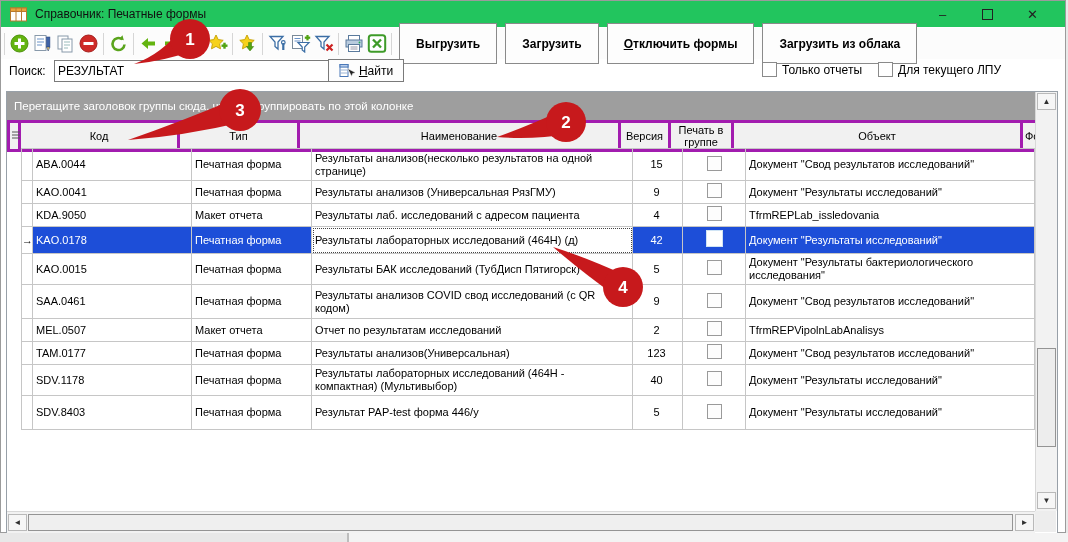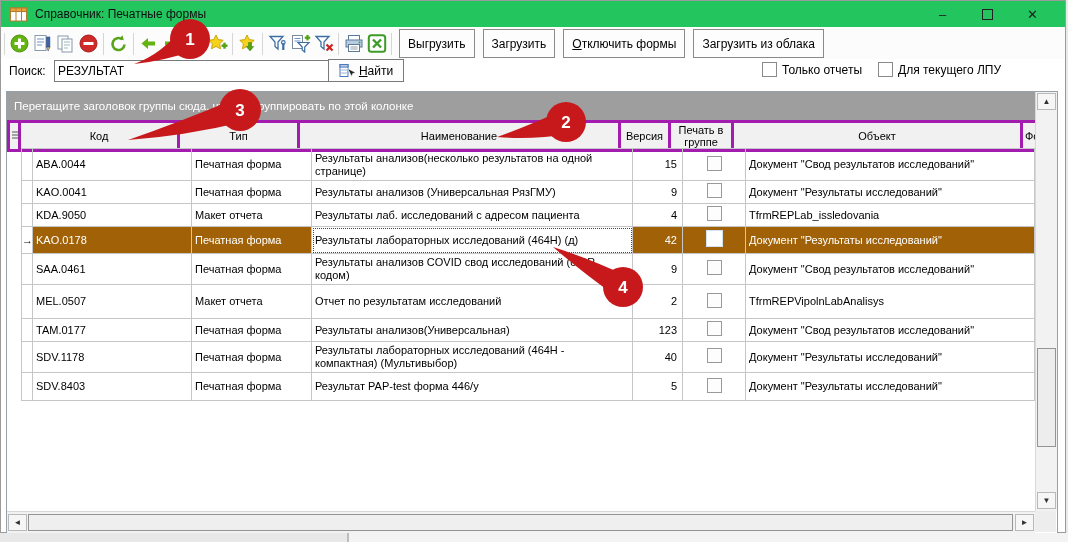--- a/index.html
+++ b/index.html
@@ -14,22 +14,22 @@
   .title-text{margin-left:8px;font-size:12px;color:#111;}
   .win-controls{position:absolute;right:10px;top:0;height:26px;display:flex;}
   .win-btn{width:45px;height:26px;display:flex;align-items:center;justify-content:center;
            font-size:13px;color:#222;cursor:default;}
   .max-box{width:9px;height:9px;border:1.3px solid #222;}
   
   .toolbar{position:absolute;left:0;top:27px;right:0;height:31px;display:flex;
            align-items:center;background:#fcfcfc;}
   .tb-sep{width:1px;height:22px;background:#d6d6d6;margin:0 3px;}
   .tb-icon{width:23px;height:23px;display:flex;align-items:center;justify-content:center;}
-  .tb-btn{height:29px;margin:0 4px;padding:0 8px;background:#fdfdfd;border:1px solid #8a8a8a;
-          font-size:12px;display:flex;align-items:center;}
+  .tb-btn{height:41px;margin:0 4px;padding:0 16px;background:#fdfdfd;border:1px solid #8a8a8a;
+          font-size:12px;display:flex;align-items:center;font-weight:bold;}
   
   .searchrow{position:absolute;left:0;top:58px;right:0;height:26px;}
   .search-label{position:absolute;left:8px;top:5px;font-size:12px;text-align:right;}
   .search-input{position:absolute;left:53px;top:1px;width:268px;height:20px;border:1px solid #7a7a7a;
                 font-family:"Liberation Sans",sans-serif;font-size:12px;padding:0 3px;}
   .find-btn{position:absolute;left:327px;top:0px;width:76px;height:23px;background:#fdfdfd;
             border:1px solid #7a7a7a;font-size:12px;display:flex;align-items:center;justify-content:center;gap:4px;}
   .chk-group{position:absolute;left:745px;top:3px;display:flex;gap:16px;align-items:flex-end;padding-left:16px;}
   .chk-item{display:flex;align-items:center;gap:5px;}
   .chkbox{width:13px;height:13px;border:1px solid #8a8a8a;background:#fff;}
@@ -40,25 +40,25 @@
   table{border-collapse:collapse;table-layout:fixed;width:1028px;}
   col.c-ind{width:11px}col.c-code{width:159px}col.c-type{width:120px}col.c-name{width:321px}
   col.c-ver{width:50px}col.c-chk{width:63px}col.c-obj{width:289px}col.c-fmt{width:15px}
   .grid-head{position:absolute;left:0;top:28px;}
   .grid-head th{background:#f1f1f1;border:3px solid #a21caf;font-weight:normal;font-size:11px;
                 height:26px;text-align:center;padding:0 2px;line-height:12px;}
   .body-clip{position:absolute;left:0;top:56px;width:1028px;height:363px;overflow:hidden;padding-left:14px;}
   .grid-body td{border:1px solid #c6c6c6;font-size:11px;line-height:13px;padding:2px 3px;
                 vertical-align:middle;overflow:hidden;}
   .grid-body td.ind{padding:0;text-align:center;font-weight:bold;font-size:11px;}
-  .grid-body td.ver{text-align:right;padding-right:5px;}
+  .grid-body td.ver{text-align:center;padding-right:5px;}
   .grid-body td.chk{text-align:center;}
   .cb{width:13px;height:13px;border:1px solid #9a9a9a;background:#fdfdfd;display:inline-block;}
   .cb.cbsel{width:15px;height:15px;background:#fff;border:1px solid #d0e4f5;}
-  tr.sel td{background:#a16207;color:#fff;border-bottom:1px dotted #cfe4f7;}
+  tr.sel td{background:#1d4ed8;color:#fff;border-bottom:1px dotted #cfe4f7;}
   tr.sel td.ind{background:#fff;color:#000;}
   tr.sel td.name{background:#fff;color:#000;outline:1px dotted #444;outline-offset:-2px;}
   
   .grid-body tr:nth-child(1){height:32px}.grid-body tr:nth-child(2){height:16px}
   .grid-body tr:nth-child(3){height:22px}.grid-body tr:nth-child(4){height:27px}
   .grid-body tr:nth-child(5){height:30px}.grid-body tr:nth-child(6){height:34px}
   .grid-body tr:nth-child(7){height:23px}.grid-body tr:nth-child(8){height:22px}
   .grid-body tr:nth-child(9){height:28px}.grid-body tr:nth-child(10){height:34px}
   .grid-body tr:nth-child(11){height:21px}.grid-body tr:nth-child(12){height:31px}
   .grid-body tr:nth-child(13){height:22px}.grid-body tr:nth-child(14){height:22px}
@@ -337,20 +337,30 @@
               <td class="code">KAO.0178</td>
               <td class="type">Печатная форма</td>
               <td class="name">Результаты лабораторных исследований (464Н) (д)</td>
               <td class="ver">42</td>
               <td class="chk"><div class="cb cbsel"></div></td>
               <td class="obj">Документ "Результаты исследований"</td>
               <td class="fmt"></td>
             </tr>
             <tr>
               <td class="ind"></td>
+              <td class="code">KAO.0015</td>
+              <td class="type">Печатная форма</td>
+              <td class="name">Результаты БАК исследований (ТубДисп Пятигорск)</td>
+              <td class="ver">5</td>
+              <td class="chk"><div class="cb"></div></td>
+              <td class="obj">Документ "Результаты бактериологического исследования"</td>
+              <td class="fmt"></td>
+            </tr>
+            <tr>
+              <td class="ind"></td>
               <td class="code">SAA.0461</td>
               <td class="type">Печатная форма</td>
               <td class="name">Результаты анализов COVID свод исследований (с QR кодом)</td>
               <td class="ver">9</td>
               <td class="chk"><div class="cb"></div></td>
               <td class="obj">Документ "Свод результатов исследований"</td>
               <td class="fmt"></td>
             </tr>
             <tr>
               <td class="ind"></td>

